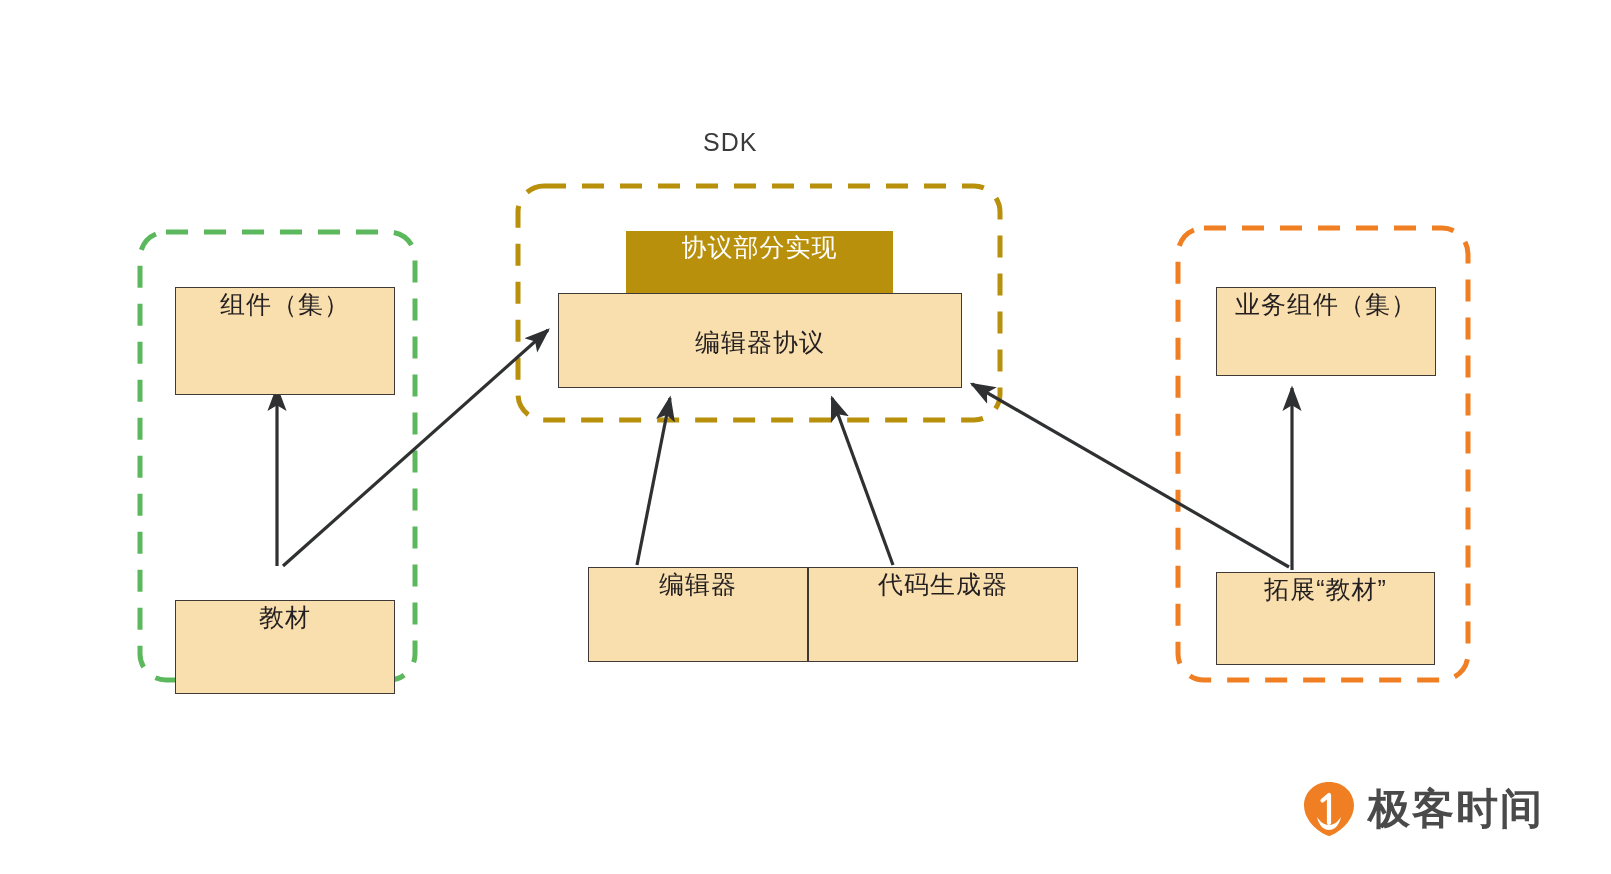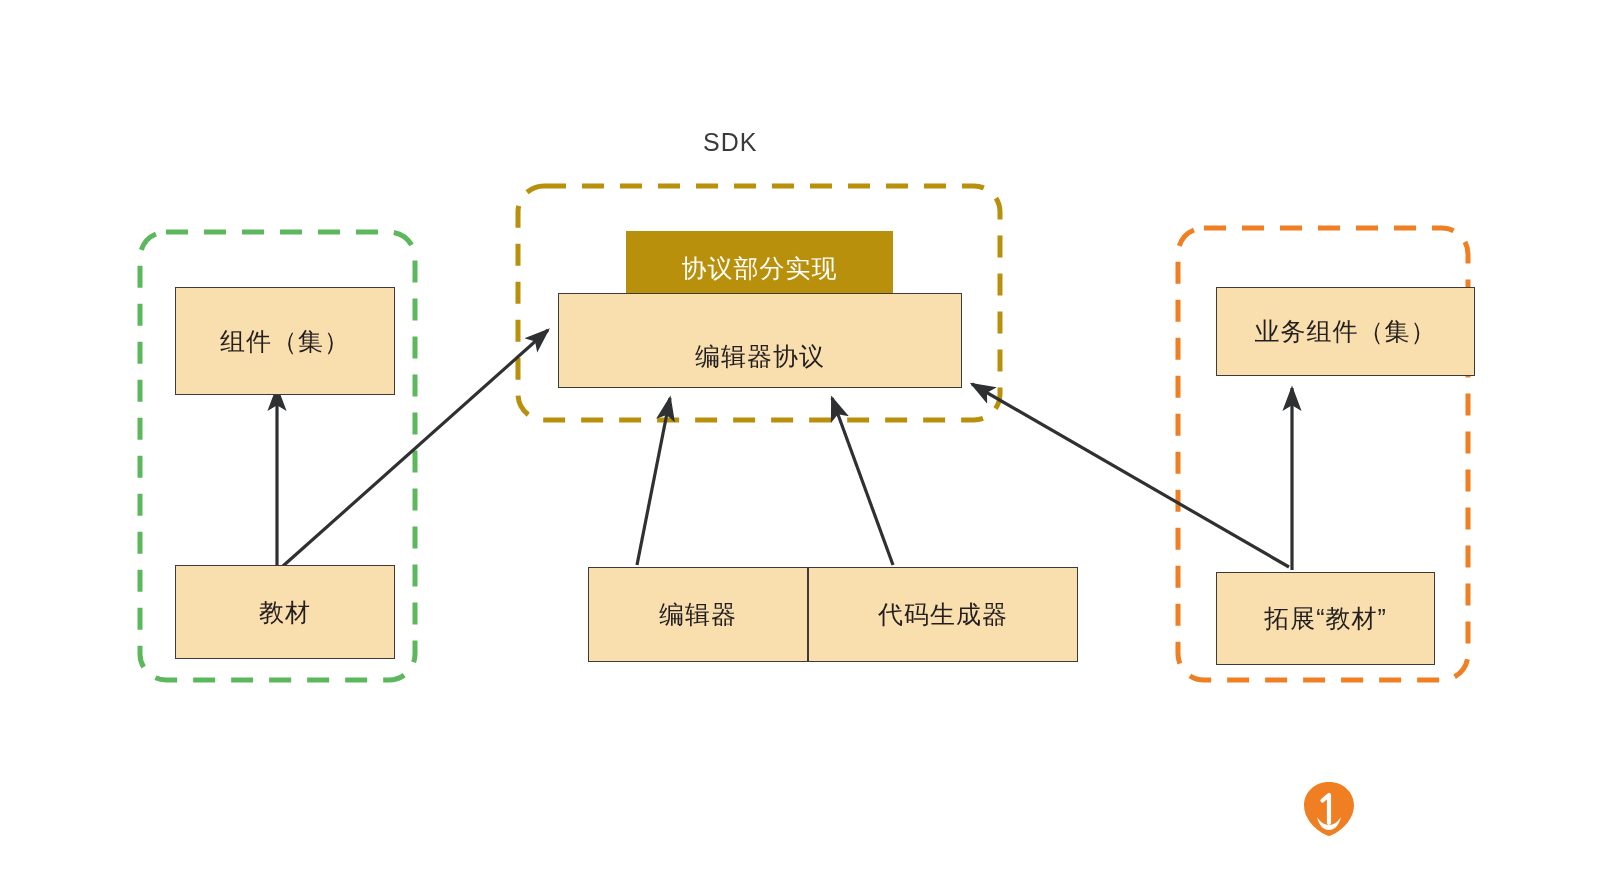--- a/index.html
+++ b/index.html
@@ -17,21 +17,20 @@
   #canvas {
     position: absolute;
     left: 0; top: 0;
     width: 1611px;
     height: 874px;
   }
   .node-box {
     position: absolute;
     box-sizing: border-box;
     display: flex;
-    align-items: center;
     justify-content: center;
     font-size: 25px;
     letter-spacing: 1px;
     color: #231f20;
   }
   .tan-box {
     background: #fadfae;
     border: 1.5px solid #3f3a35;
   }
   .olive-box {
@@ -101,49 +100,50 @@
 
   <line x1="1292" y1="570" x2="1292" y2="388" stroke="#2f3031" stroke-width="3.2" marker-end="url(#arrowhead)"></line>
 </svg>
 
 <div class="group-label" style="left:703px; top:128px; width:100px; text-align:left;">SDK</div>
 
 <div class="node-box tan-box" style="left:175px; top:287px; width:220px; height:108px;">
   <span>组件（集）</span>
 </div>
 
-<div class="node-box tan-box" style="left:175px; top:565px; width:220px; height:94px;">
+<div class="node-box tan-box" style="left:175px; top:600px; width:220px; height:94px;">
   <span>教材</span>
 </div>
 
 <div class="node-box olive-box" style="left:626px; top:231px; width:267px; height:74px;">
   <span>协议部分实现</span>
 </div>
 
 <div class="node-box tan-box" style="left:558px; top:293px; width:404px; height:95px;">
   <span style="margin-top:32px;">编辑器协议</span>
 </div>
 
 <div class="node-box tan-box" style="left:552px; top:567px; width:220px; height:95px;margin-left:36px;">
   <span>编辑器</span>
 </div>
 
 <div class="node-box tan-box" style="left:808px; top:567px; width:270px; height:95px;">
   <span>代码生成器</span>
 </div>
 
-<div class="node-box tan-box" style="left:1216px; top:287px; width:259px; height:89px;">
+<div class="node-box tan-box" style="left:1216px; top:287px; width:220px; height:89px;">
   <span>业务组件（集）</span>
 </div>
 
 <div class="node-box tan-box" style="left:1216px; top:572px; width:219px; height:93px;">
   <span>拓展“教材”</span>
 </div>
 
 <div id="logo">
   <div id="logo-mark">
     <svg width="52" height="56" viewBox="0 0 52 56">
       <path d="M26 1 C11.6 1 1 11.5 1 24.5 C1 36 10 48 24.2 54.6 C25.3 55.2 26.7 55.2 27.8 54.6 C42 48 51 36 51 24.5 C51 11.5 40.4 1 26 1 Z" fill="#ef7f22"></path>
       <path d="M26 14 L26 42 M26 14 L19.5 19.5" stroke="#ffffff" stroke-width="4.2" fill="none" stroke-linecap="round"></path>
       <path d="M14 36 C16 45 21 49 26 49 C31 49 36 45 38 36 C34 42 30 44 26 44 C22 44 18 42 14 36 Z" fill="#ffffff"></path>
     </svg>
   </div>
+  <div id="logo-text">极客时间</div>
 </div>
 
 </body></html>

